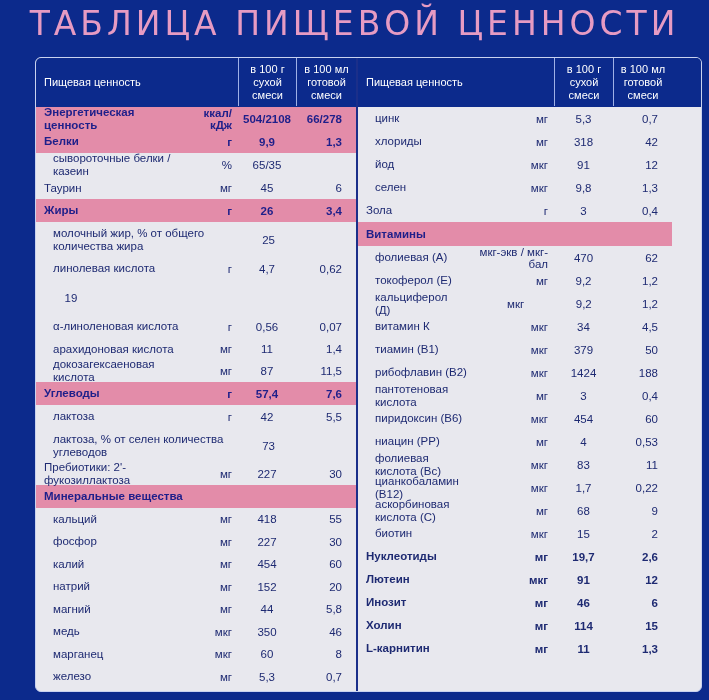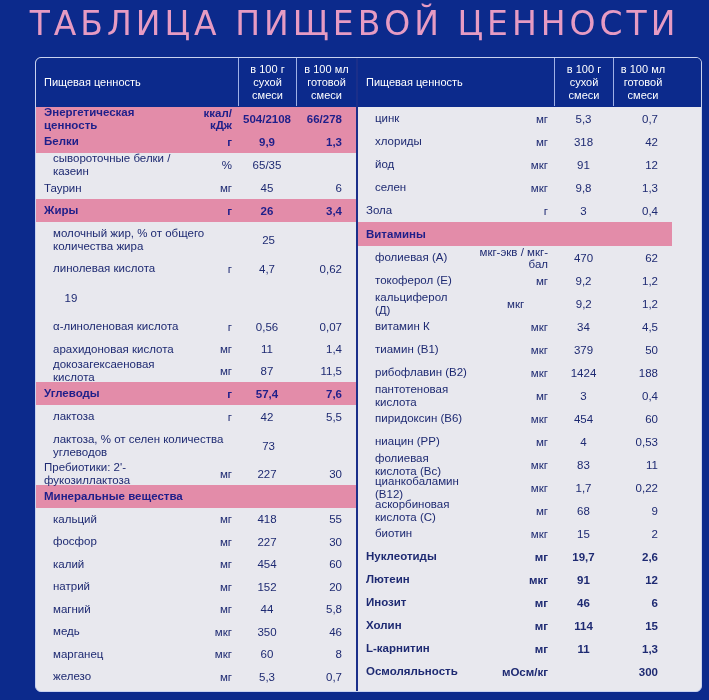--- a/index.html
+++ b/index.html
@@ -354,21 +354,15 @@
           <div class="u" style="width: 86px;">мг</div>
           <div class="a" style="width: 59px;">114</div>
           <div class="b" style="width: 59px;">15</div>
         </div>
         <div class="row bold" style="height: 23px; width: 314px;">
           <div class="n noind" style="width: 110px;">L-карнитин</div>
           <div class="u" style="width: 86px;">мг</div>
           <div class="a" style="width: 59px;">11</div>
           <div class="b" style="width: 59px;">1,3</div>
         </div>
-        <div class="row bold" style="height: 23px; width: 314px;">
-          <div class="n noind" style="width: 110px;">Осмоляльность</div>
-          <div class="u" style="width: 86px;">мОсм/кг</div>
-          <div class="a" style="width: 59px;"></div>
-          <div class="b" style="width: 59px;">300</div>
-        </div>
       </div>
   </div>
 </div>
 
 </body></html>

